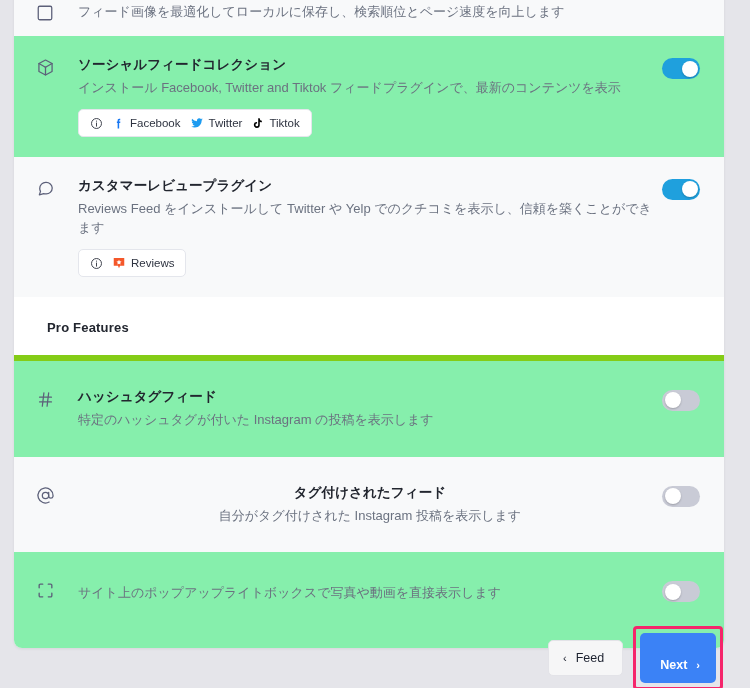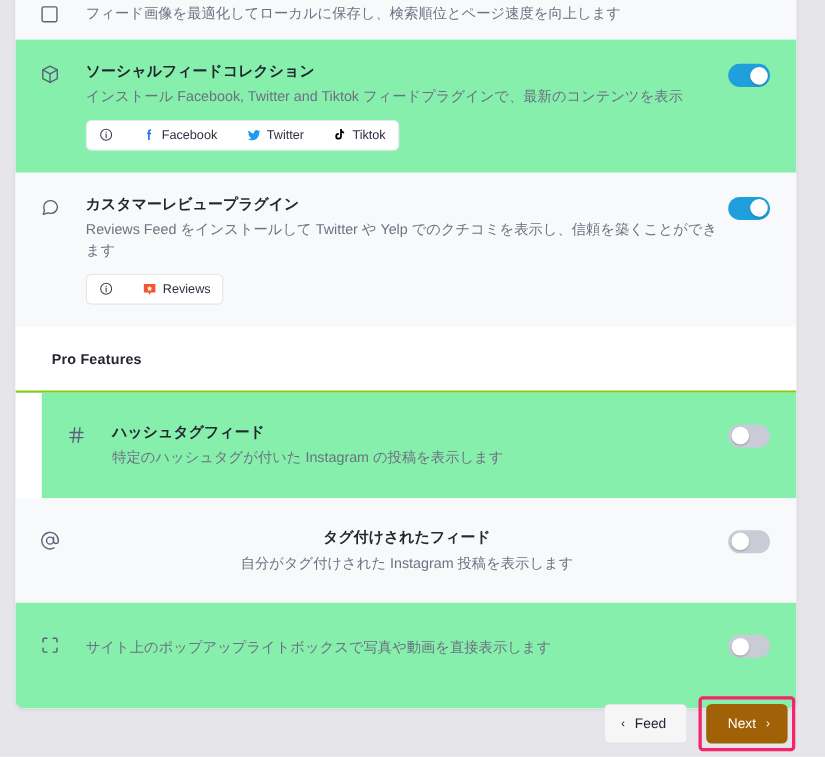--- a/index.html
+++ b/index.html
@@ -64,22 +64,22 @@
   .row-desc {
     font-size: 13px;
     color: #6b7280;
     line-height: 1.5;
     margin-top: 4px;
   }
 
   
   .chip-bar {
     display: inline-flex;
-    align-items: center;
-    gap: 26px;
+    align-items: flex-end;
+    gap: 9px;
     margin-top: 11px;
     border: 1px solid #e4e6ec;
     border-radius: 5px;
     padding: 6px 11px;
     background: #fff;
   }
   .chip {
     display: inline-flex;
     align-items: center;
     gap: 5px;
@@ -111,21 +111,21 @@
   }
   .toggle.on  { background: #1fa0dd; }
   .toggle.on  .knob { right: 2.5px; }
   .toggle.off { background: #c9cbd6; }
   .toggle.off .knob { left: 2.5px; }
 
   
   .section-head {
     background: #ffffff;
     padding: 21px 24px 19px 33px;
-    border-bottom: 2px solid #84cc16;
+    border-bottom: 6px solid #84cc16;
   }
   .section-head .label {
     font-size: 13px;
     font-weight: bold;
     color: #22262f;
     letter-spacing: .2px;
   }
 
   
   .footer {
@@ -157,25 +157,25 @@
     padding: 10px 18px 10px 14px;
     font-weight: normal;
   }
   .next-wrap {
     border: 3px solid #f5256b;
     border-radius: 4px;
     padding: 4px;
     display: inline-flex;
   }
   .btn-next {
-    background: #a16207;
+    background: #3b82f6;
     color: #ffffff;
     border: none;
-    padding: 11px 16px 11px 20px;
-    font-weight: normal;
+    padding: 25px 16px 11px 20px;
+    font-weight: bold;
   }
   .chev { font-size: 11px; line-height: 1; }
 </style>
 </head>
 <body>
 
 <div class="card">
 
   <div class="feature-row shaded" style="padding-top:14px;padding-bottom:14px;">
     <div class="row-icon">
@@ -270,21 +270,21 @@
     </div>
     <div class="toggle on">
       <span class="knob"></span>
     </div>
   </div>
 
   <div class="section-head">
     <span class="label">Pro Features</span>
   </div>
 
-  <div class="feature-row plain" style="padding-top:27px;padding-bottom:27px;margin-left:24px;">
+  <div class="feature-row plain" style="padding-top:27px;padding-bottom:27px;">
     <div class="row-icon">
       <svg width="19" height="19" viewBox="0 0 24 24" fill="none" stroke="currentColor" stroke-width="1.6" stroke-linecap="round">
         <path d="M4.5 9h15M4.5 15h15M10 3.5 8 20.5M16 3.5 14 20.5"></path>
       </svg>
     </div>
     <div class="row-body">
       <div class="row-title">ハッシュタグフィード</div>
       <div class="row-desc">特定のハッシュタグが付いた Instagram の投稿を表示します</div>
     </div>
     <div class="toggle off">

